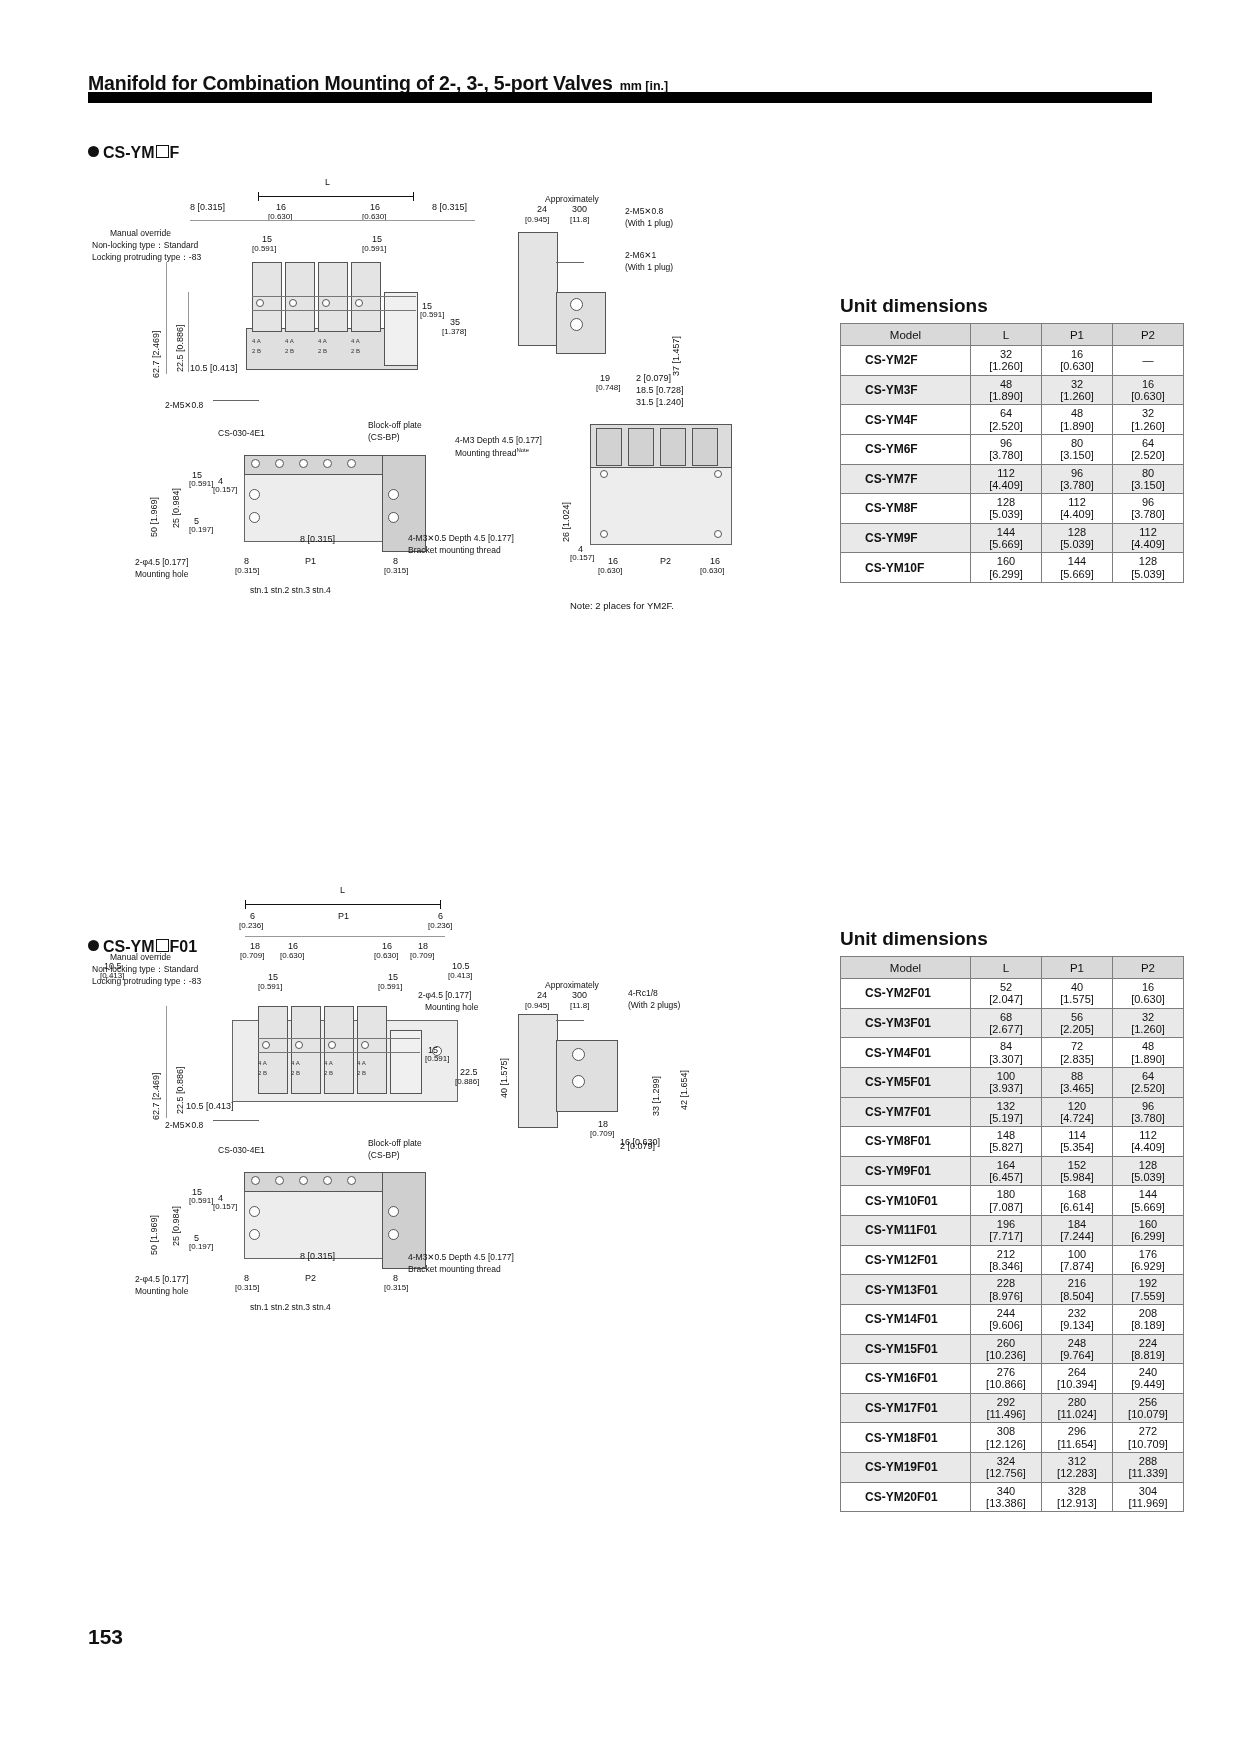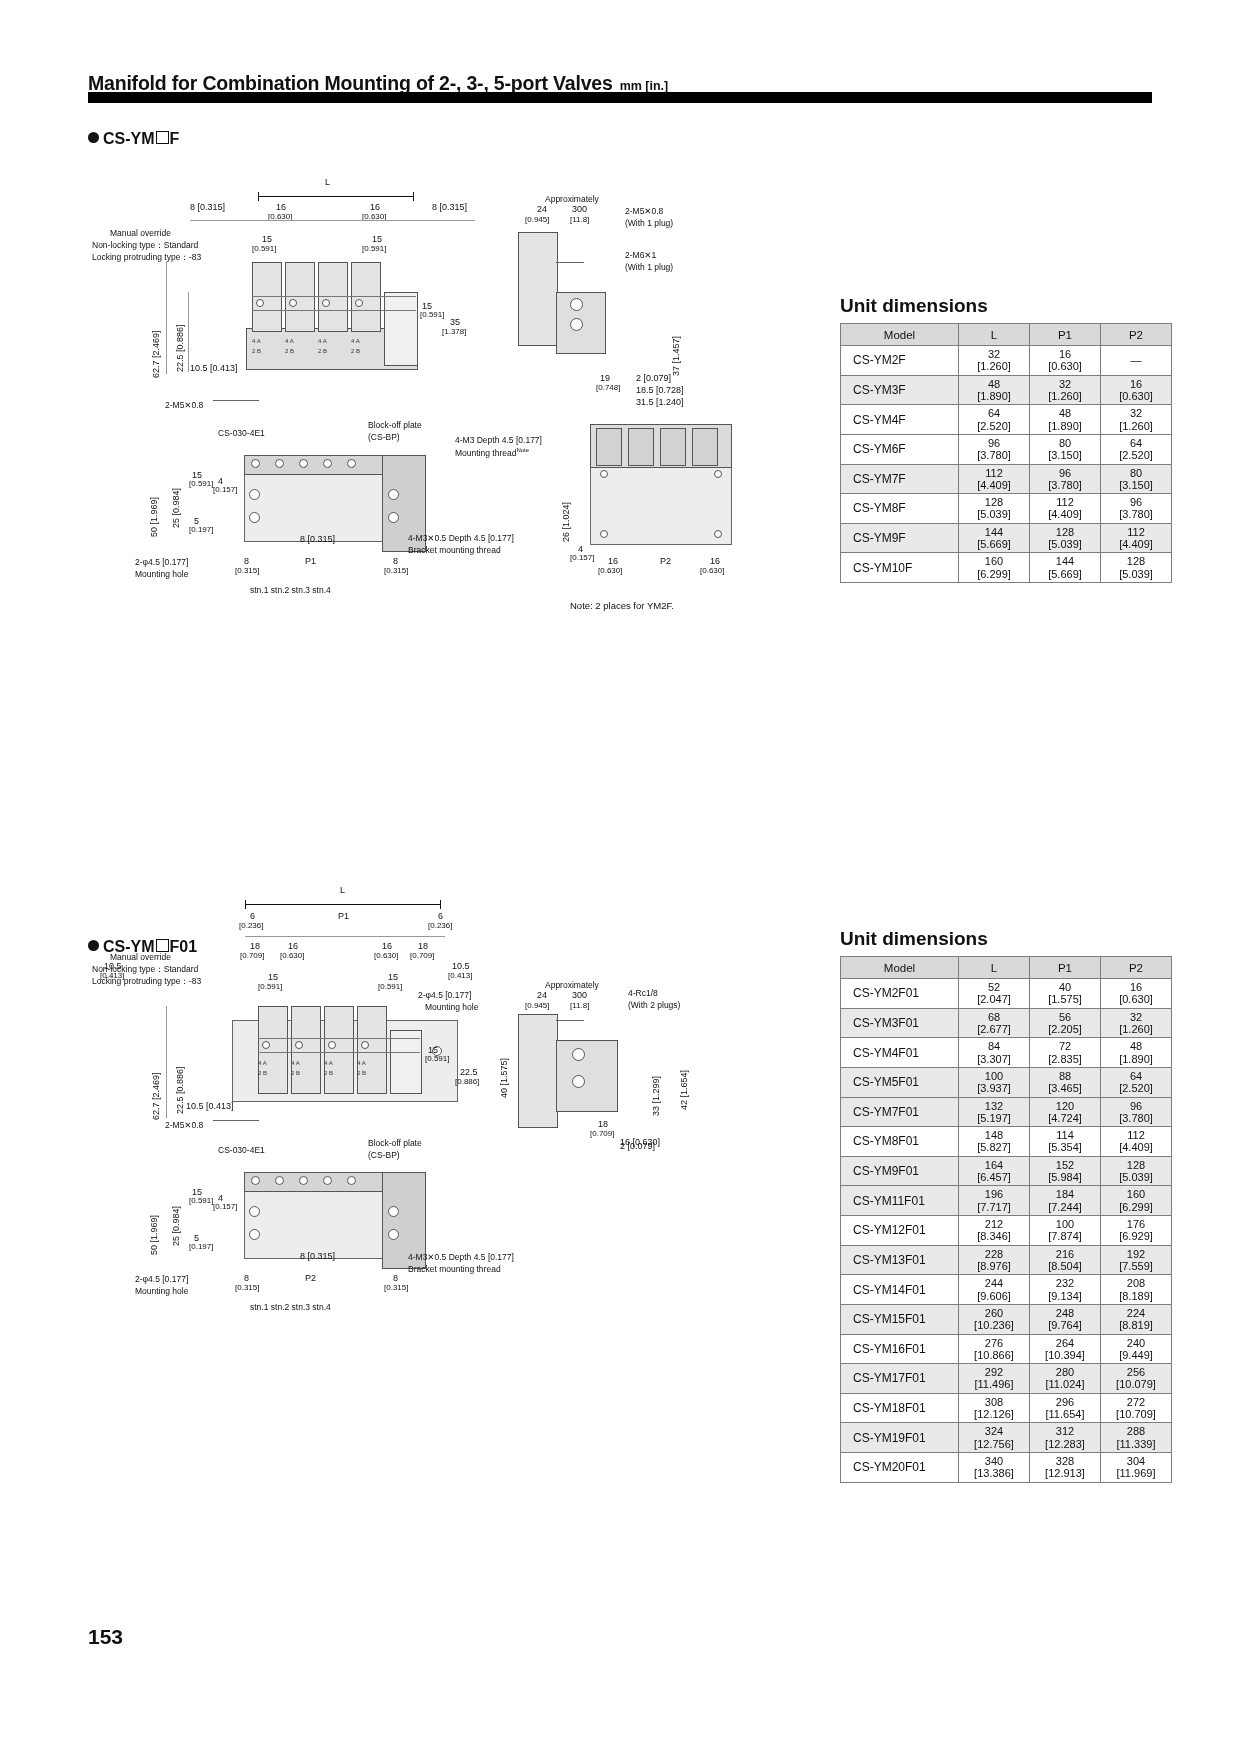--- a/index.html
+++ b/index.html
@@ -19,21 +19,21 @@
   
   .bullet{position:absolute;font-size:16px;font-weight:bold;}
   .bullet .dot{display:inline-block;width:11px;height:11px;border-radius:50%;background:#111;margin-right:4px;vertical-align:1px;}
   .sq{display:inline-block;width:11px;height:11px;border:1.4px solid #111;vertical-align:0px;margin:0 1px;}
 
   
   .udt-title{position:absolute;font-size:19px;font-weight:bold;}
   table.udt{position:absolute;border-collapse:collapse;font-size:11px;border-radius:25px;}
   table.udt th,table.udt td{border:1px solid #7d7d7d;text-align:center;vertical-align:middle;}
   table.udt th{background:#d9d9d9;font-weight:normal;font-size:11.5px;height:19px;}
-  table.udt td.model{font-weight:normal;font-size:12px;text-align:left;padding-left:12px;width:104px;}
+  table.udt td.model{font-weight:bold;font-size:12px;text-align:left;padding-left:24px;width:104px;}
   table.udt td.v{width:68px;line-height:1.12;padding:2px 0;}
   table.udt tr.alt td{background:#e9e9e9;}
   table.udt tr.alt td.model{background:#e9e9e9;}
   .v .a{display:block;}
   .v .b{display:block;}
 
   
   .draw{position:absolute;}
   .dim{font-size:9px;line-height:1.05;color:#111;white-space:nowrap;}
   .lbl8{font-size:8.5px;white-space:nowrap;}
@@ -52,21 +52,21 @@
 </head>
 <body>
 
 <div class="page">
 
   <div class="hdr">
     <h1>Manifold for Combination Mounting of 2-, 3-, 5-port Valves</h1><span class="unitnote">mm [in.]</span>
   </div>
   <div class="rule"></div>
 
-  <div class="bullet" style="left:88px;top:130px;text-align:center;">
+  <div class="bullet" style="left:88px;top:144px;text-align:center;">
     <span class="dot"></span><span>CS-YM</span><span class="sq"></span><span>F</span>
   </div>
 
   <div class="draw" style="left:0px;top:0px;width:740px;height:700px;">
 
     <div class="dim" style="position:absolute;left:325px;top:178px;">L</div>
     <div class="ln hl" style="left:258px;top:196px;width:155px;"></div>
     <div class="ln vl" style="left:258px;top:192px;height:9px;"></div>
     <div class="ln vl" style="left:413px;top:192px;height:9px;"></div>
 
@@ -599,20 +599,35 @@
           </td>
           <td class="v">
             <span class="a">152</span>
             <span class="b">[5.984]</span>
           </td>
           <td class="v">
             <span class="a">128</span>
             <span class="b">[5.039]</span>
           </td>
         </tr>
+        <tr>
+          <td class="model">CS-YM10F01</td>
+          <td class="v">
+            <span class="a">180</span>
+            <span class="b">[7.087]</span>
+          </td>
+          <td class="v">
+            <span class="a">168</span>
+            <span class="b">[6.614]</span>
+          </td>
+          <td class="v">
+            <span class="a">144</span>
+            <span class="b">[5.669]</span>
+          </td>
+        </tr>
         <tr class="alt">
           <td class="model">CS-YM11F01</td>
           <td class="v">
             <span class="a">196</span>
             <span class="b">[7.717]</span>
           </td>
           <td class="v">
             <span class="a">184</span>
             <span class="b">[7.244]</span>
           </td>

